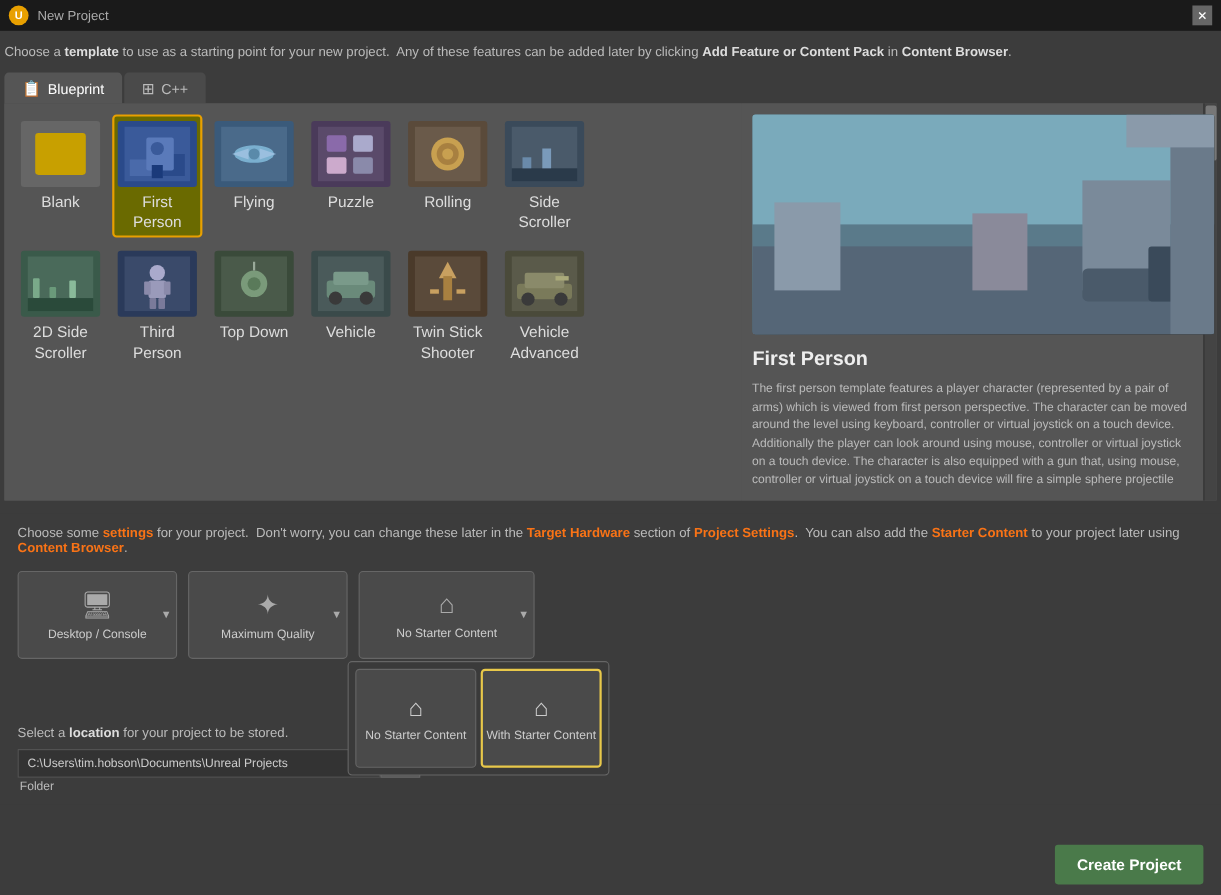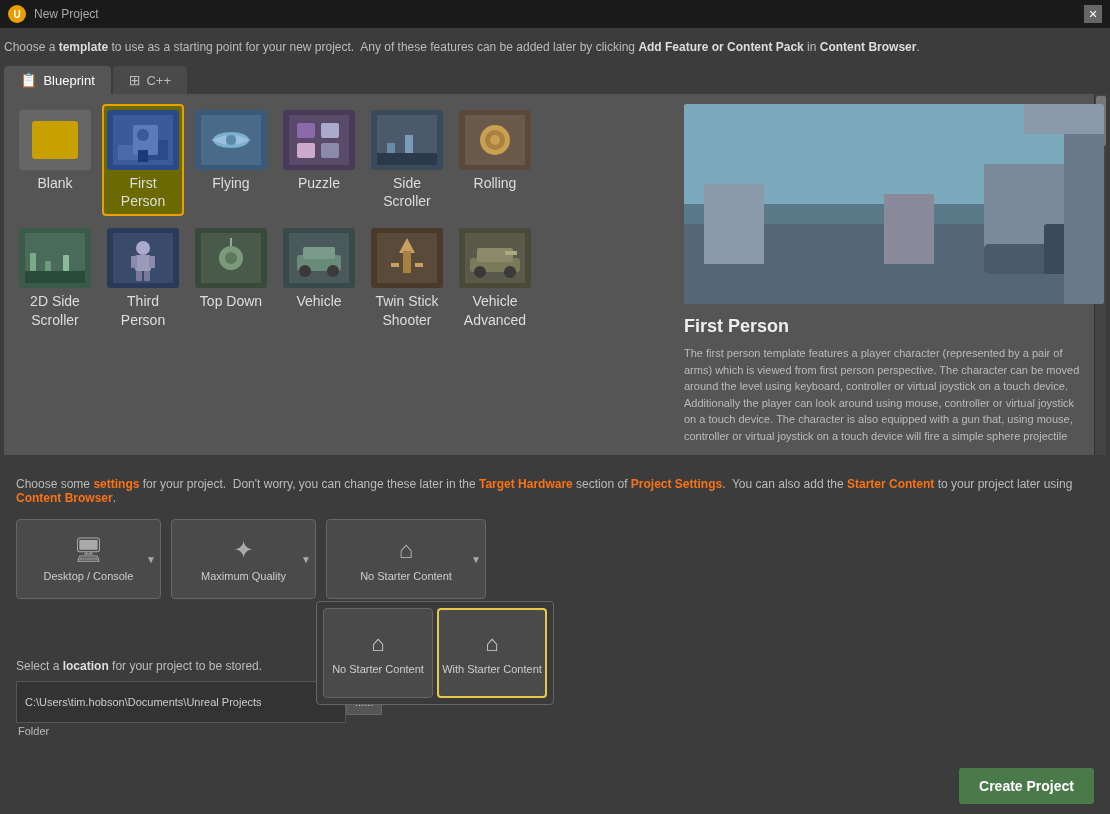--- a/index.html
+++ b/index.html
@@ -350,41 +350,41 @@
               <rect x="8" y="8" width="18" height="15" fill="#8a6aaa" rx="2"></rect>
               <rect x="32" y="8" width="18" height="15" fill="#aaaacc" rx="2"></rect>
               <rect x="8" y="28" width="18" height="15" fill="#ccaacc" rx="2"></rect>
               <rect x="32" y="28" width="18" height="15" fill="#8a8aaa" rx="2"></rect>
             </svg>
           </div>
           <span class="template-label">Puzzle</span>
         </div>
 
         <div class="template-item">
+          <div class="template-thumb" style="background:#5a4a3a;">
+            <svg width="60" height="50" viewBox="0 0 60 50">
+              <rect width="60" height="50" fill="#6a5a4a"></rect>
+              <circle cx="30" cy="25" r="15" fill="#c8a050"></circle>
+              <circle cx="30" cy="25" r="10" fill="#a88040"></circle>
+              <circle cx="30" cy="25" r="5" fill="#c8a050"></circle>
+            </svg>
+          </div>
+          <span class="template-label">Rolling</span>
+        </div>
+
+        <div class="template-item">
           <div class="template-thumb" style="background:#3a4a5a;">
             <svg width="60" height="50" viewBox="0 0 60 50">
               <rect width="60" height="50" fill="#4a5a6a"></rect>
               <rect x="0" y="38" width="60" height="12" fill="#2a3a4a"></rect>
               <rect x="10" y="28" width="8" height="10" fill="#6a8aaa"></rect>
               <rect x="28" y="20" width="8" height="18" fill="#7a9aba"></rect>
             </svg>
           </div>
           <span class="template-label">Side Scroller</span>
-        </div>
-
-        <div class="template-item">
-          <div class="template-thumb" style="background:#5a4a3a;">
-            <svg width="60" height="50" viewBox="0 0 60 50">
-              <rect width="60" height="50" fill="#6a5a4a"></rect>
-              <circle cx="30" cy="25" r="15" fill="#c8a050"></circle>
-              <circle cx="30" cy="25" r="10" fill="#a88040"></circle>
-              <circle cx="30" cy="25" r="5" fill="#c8a050"></circle>
-            </svg>
-          </div>
-          <span class="template-label">Rolling</span>
         </div>
 
         <div class="template-item">
           <div class="template-thumb" style="background:#3a5a4a;">
             <svg width="60" height="50" viewBox="0 0 60 50">
               <rect width="60" height="50" fill="#4a6a5a"></rect>
               <rect x="0" y="38" width="60" height="12" fill="#2a4a3a"></rect>
               <rect x="5" y="20" width="6" height="18" fill="#7aaa8a" rx="1"></rect>
               <rect x="20" y="28" width="6" height="10" fill="#6a9a7a" rx="1"></rect>
               <rect x="38" y="22" width="6" height="16" fill="#8aba9a" rx="1"></rect>
@@ -535,21 +535,21 @@
       </div>
     </div>
 
   </div>
 
   <div style="margin-top:60px;">
     <p class="location-label">
       Select a <strong>location</strong> for your project to be stored.
     </p>
     <div style="display:flex;align-items:center;gap:0;margin-top:8px;">
-      <input type="text" class="path-input" style="background: rgb(51, 51, 51); border: 1px solid rgb(85, 85, 85); color: rgb(204, 204, 204); font-size: 11px; padding: 4px 8px; height: 42px; width: 330px; outline: none;" value="C:\Users\tim.hobson\Documents\Unreal Projects">
+      <input type="text" class="path-input" style="background: rgb(51, 51, 51); border: 1px solid rgb(85, 85, 85); color: rgb(204, 204, 204); font-size: 11px; padding: 4px 8px; height: 26px; width: 330px; outline: none;" value="C:\Users\tim.hobson\Documents\Unreal Projects">
       <button class="path-browse">M...</button>
     </div>
     <div class="folder-text" style="text-align:left;margin-top:2px;margin-left:2px;">Folder</div>
   </div>
 
 
 </div>
 
 <div class="bottom-bar">
   <button class="create-btn">Create Project</button>

